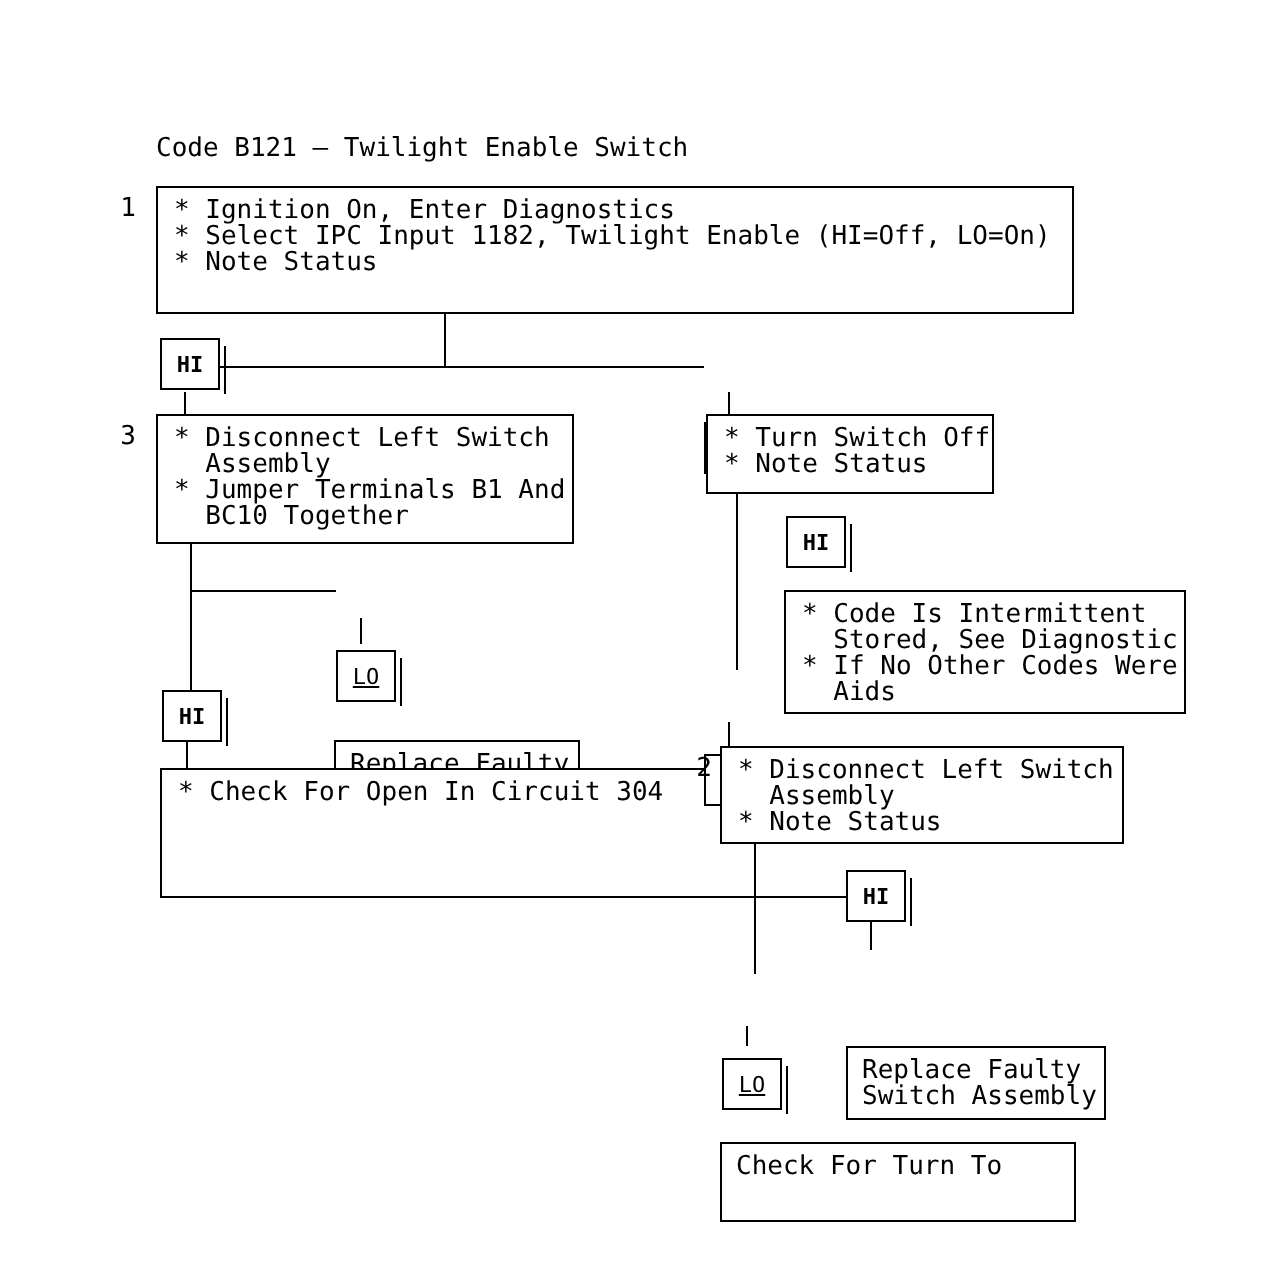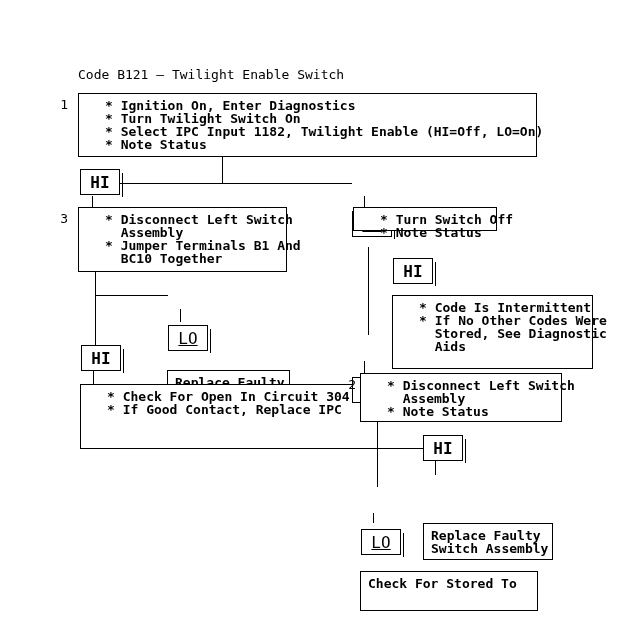--- a/index.html
+++ b/index.html
@@ -4,49 +4,48 @@
 <style>
   html,body{margin:0;padding:0;background:#ffffff;}
   .canvas{
     position:relative;width:631px;height:639px;background:#ffffff;
     font-family:"DejaVu Sans Mono","Liberation Mono",monospace;
     color:#000;font-size:13px;line-height:13px;overflow:hidden;
   }
   .title{position:absolute;white-space:pre;}
   .box{
     position:absolute;border:1px solid #000;background:#fff;
-    padding:5px 0 0 26px;box-sizing:border-box;font-weight:bold;
+    padding:5px 0 0 8px;box-sizing:border-box;
   }
   .box.tight{padding-left:7px;margin-top:48px;}
   .ln{white-space:pre;height:13px;}
   .num{position:absolute;width:28px;text-align:right;white-space:pre;}
   .tag{
-    position:absolute;width:40px;height:26px;border:1px solid #000;background:#fff;
+    position:absolute;width:30px;height:26px;border:1px solid #000;background:#fff;
     display:flex;align-items:center;justify-content:center;
-    font-size:16px;box-sizing:border-box;
+    font-size:11px;box-sizing:border-box;
   }
   .tag::after{ 
     content:"";position:absolute;top:3px;right:-4px;width:1px;height:24px;background:#000;
   }
   .tag.hi{font-weight:bold;}
   .tag.lo{text-decoration:underline;margin-top:42px;}
   .vline{position:absolute;width:1px;background:#000;}
   .hline{position:absolute;height:1px;background:#000;}
 </style>
 </head>
 <body>
 
 <div class="canvas">
 
   <div class="title" style="left:38px;top:68px;margin-left:40px;">Code B121 – Twilight Enable Switch</div>
 
   <div class="num" style="left:40px;top:98px;">1</div>
   <div class="box" style="left:78px;top:93px;width:459px;height:64px;">
     <div class="ln">* Ignition On, Enter Diagnostics</div>
-    <div class="ln">* Turn Twilight Switch On</div>
     <div class="ln">* Select IPC Input 1182, Twilight Enable (HI=Off, LO=On)</div>
     <div class="ln">* Note Status</div>
   </div>
 
   <div class="vline" style="left:222px;top:157px;height:26px;"></div>
   <div class="hline" style="left:105px;top:183px;width:247px;"></div>
 
   <div class="tag hi" style="left:80px;top:169px;">HI</div>
 
   <div class="tag lo" style="left:352px;top:169px;">LO</div>
@@ -72,36 +71,35 @@
     <div class="ln">Replace Faulty</div>
     <div class="ln">Switch</div>
     <div class="ln">Assembly</div>
   </div>
 
   <div class="tag hi" style="left:81px;top:345px;">HI</div>
   <div class="vline" style="left:93px;top:371px;height:13px;"></div>
 
   <div class="box" style="left:80px;top:384px;width:298px;height:65px;">
     <div class="ln">* Check For Open In Circuit 304</div>
-    <div class="ln">* If Good Contact, Replace IPC</div>
   </div>
 
-  <div class="box" style="left:353px;top:207px;width:144px;height:24px;">
+  <div class="box" style="left:353px;top:207px;width:144px;height:40px;">
     <div class="ln">* Turn Switch Off</div>
     <div class="ln">* Note Status</div>
   </div>
 
   <div class="vline" style="left:368px;top:247px;height:88px;"></div>
 
   <div class="tag hi" style="left:393px;top:258px;">HI</div>
 
-  <div class="box" style="left:392px;top:295px;width:201px;height:74px;">
+  <div class="box" style="left:392px;top:295px;width:201px;height:62px;">
     <div class="ln">* Code Is Intermittent</div>
+    <div class="ln">  Stored, See Diagnostic</div>
     <div class="ln">* If No Other Codes Were</div>
-    <div class="ln">  Stored, See Diagnostic</div>
     <div class="ln">  Aids</div>
   </div>
 
   <div class="tag lo" style="left:352px;top:335px;">LO</div>
   <div class="vline" style="left:364px;top:361px;height:12px;"></div>
 
   <div class="num" style="left:328px;top:378px;">2</div>
   <div class="box" style="left:360px;top:373px;width:202px;height:49px;">
     <div class="ln">* Disconnect Left Switch</div>
     <div class="ln">  Assembly</div>
@@ -116,16 +114,16 @@
 
   <div class="box tight" style="left:423px;top:475px;width:130px;height:37px;">
     <div class="ln">Replace Faulty</div>
     <div class="ln">Switch Assembly</div>
   </div>
 
   <div class="tag lo" style="left:361px;top:487px;">LO</div>
   <div class="vline" style="left:373px;top:513px;height:10px;"></div>
 
   <div class="box tight" style="left:360px;top:523px;width:178px;height:40px;">
-    <div class="ln">Check For Stored To</div>
+    <div class="ln">Check For Turn To</div>
   </div>
 
 </div>
 
 </body></html>

